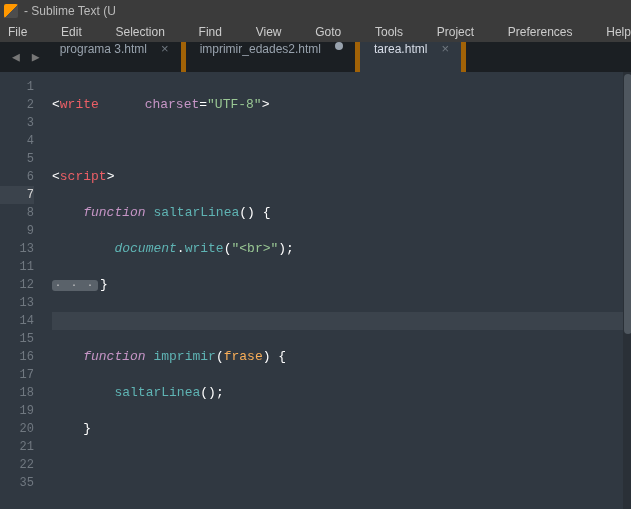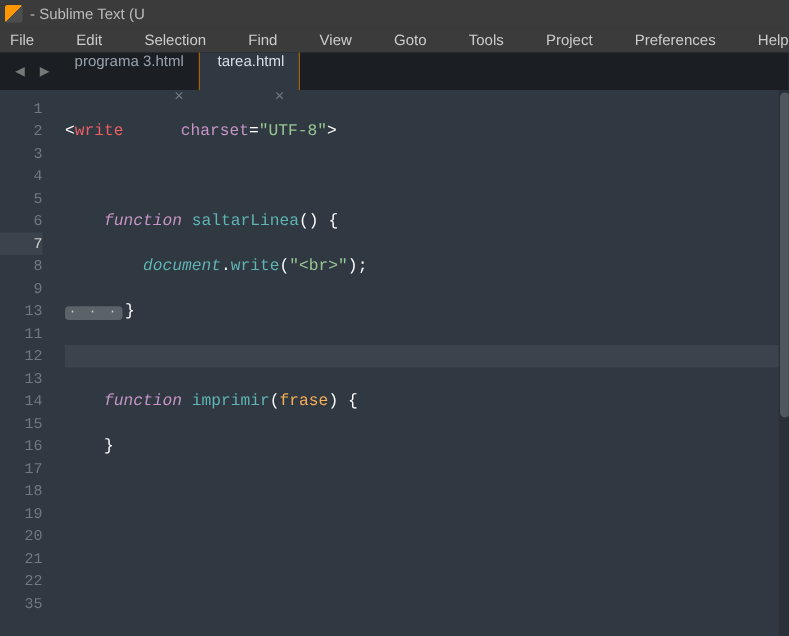--- a/index.html
+++ b/index.html
@@ -53,29 +53,28 @@
   }
   .tabrow .navbtn {
     display: flex;
     align-items: center;
     color: #777;
     padding: 0 6px;
     cursor: pointer;
   }
   .tab {
     display: flex;
-    align-items: flex-end;
+    align-items: flex-start;
     padding: 0 12px 0 14px;
     font-family: 'Segoe UI', Tahoma, sans-serif;
     font-size: 12px;
     color: #98a2ad;
     gap: 14px;
     cursor: pointer;
-    border-right: 1px solid #a16207;
-    flex-direction: column;
+    border-right: 5px solid #a16207;
   }
   .tab.active {
     background: #303841;
     color: #d8dee9;
   }
   .tab .closer {
     color: #707880;
     font-size: 13px;
     line-height: 1;
   }
@@ -160,20 +159,24 @@
   <span>Preferences</span>
   <span>Help</span>
 </div>
 
 <div class="tabrow">
   <div class="navbtn">◀</div>
   <div class="navbtn">▶</div>
   <div class="tab">
     <span>programa 3.html</span>
     <span class="closer">×</span>
+  </div>
+  <div class="tab">
+    <span>imprimir_edades2.html</span>
+    <span class="dirty"></span>
   </div>
   <div class="tab active">
     <span>tarea.html</span>
     <span class="closer">×</span>
   </div>
 </div>
 
 <div class="editor">
   <div class="gutter" id="gutter">
       <div class="ln">1</div>
@@ -197,25 +200,27 @@
       <div class="ln">19</div>
       <div class="ln">20</div>
       <div class="ln">21</div>
       <div class="ln">22</div>
       <div class="ln">35</div>
     </div>
   <div class="editor-wrap">
   <div class="code">
 <div class="row"><span class="c-white">&lt;</span><span class="c-tag">write</span> <span class="c-attr">charset</span><span class="c-white">=</span><span class="c-str">"UTF-8"</span><span class="c-white">&gt;</span></div>
 <div class="row"></div>
+<div class="row"><span class="c-white">&lt;</span><span class="c-tag">script</span><span class="c-white">&gt;</span></div>
 <div class="row">    <span class="c-key">function</span> <span class="c-fn">saltarLinea</span><span class="c-white">(</span><span class="c-white">)</span> <span class="c-white">{</span></div>
 <div class="row">        <span class="c-obj c-ital">document</span><span class="c-white">.</span><span class="c-fn">write</span><span class="c-white">(</span><span class="c-str">"&lt;br&gt;"</span><span class="c-white">)</span><span class="c-white">;</span></div>
 <div class="row"><span class="foldmark">· · ·</span><span class="c-white">}</span></div>
 <div class="row hl"></div>
 <div class="row">    <span class="c-key">function</span> <span class="c-fn">imprimir</span><span class="c-white">(</span><span class="c-param">frase</span><span class="c-white">)</span> <span class="c-white">{</span></div>
+<div class="row">        <span class="c-fn">saltarLinea</span><span class="c-white">(</span><span class="c-white">)</span><span class="c-white">;</span></div>
 <div class="row">    <span class="c-white">}</span></div>
 <div class="row"></div>
 
 
 
 
 
 
 
 

